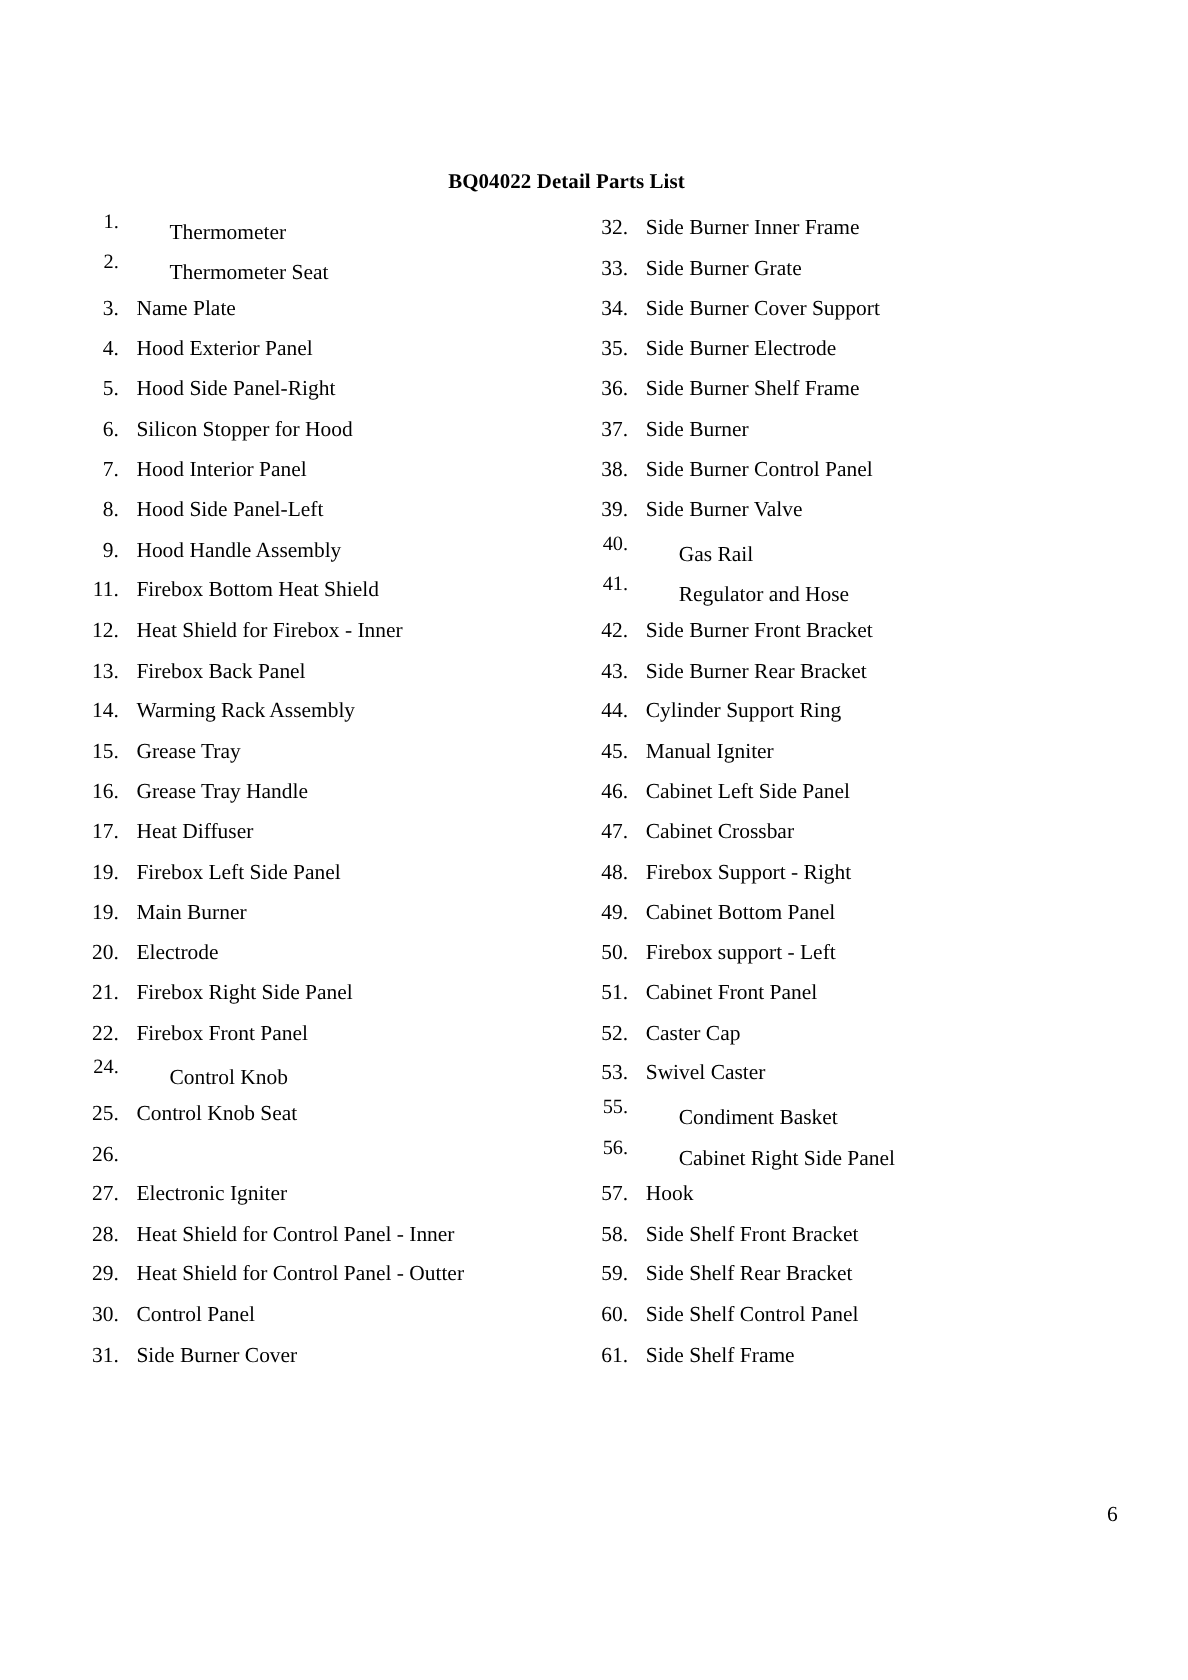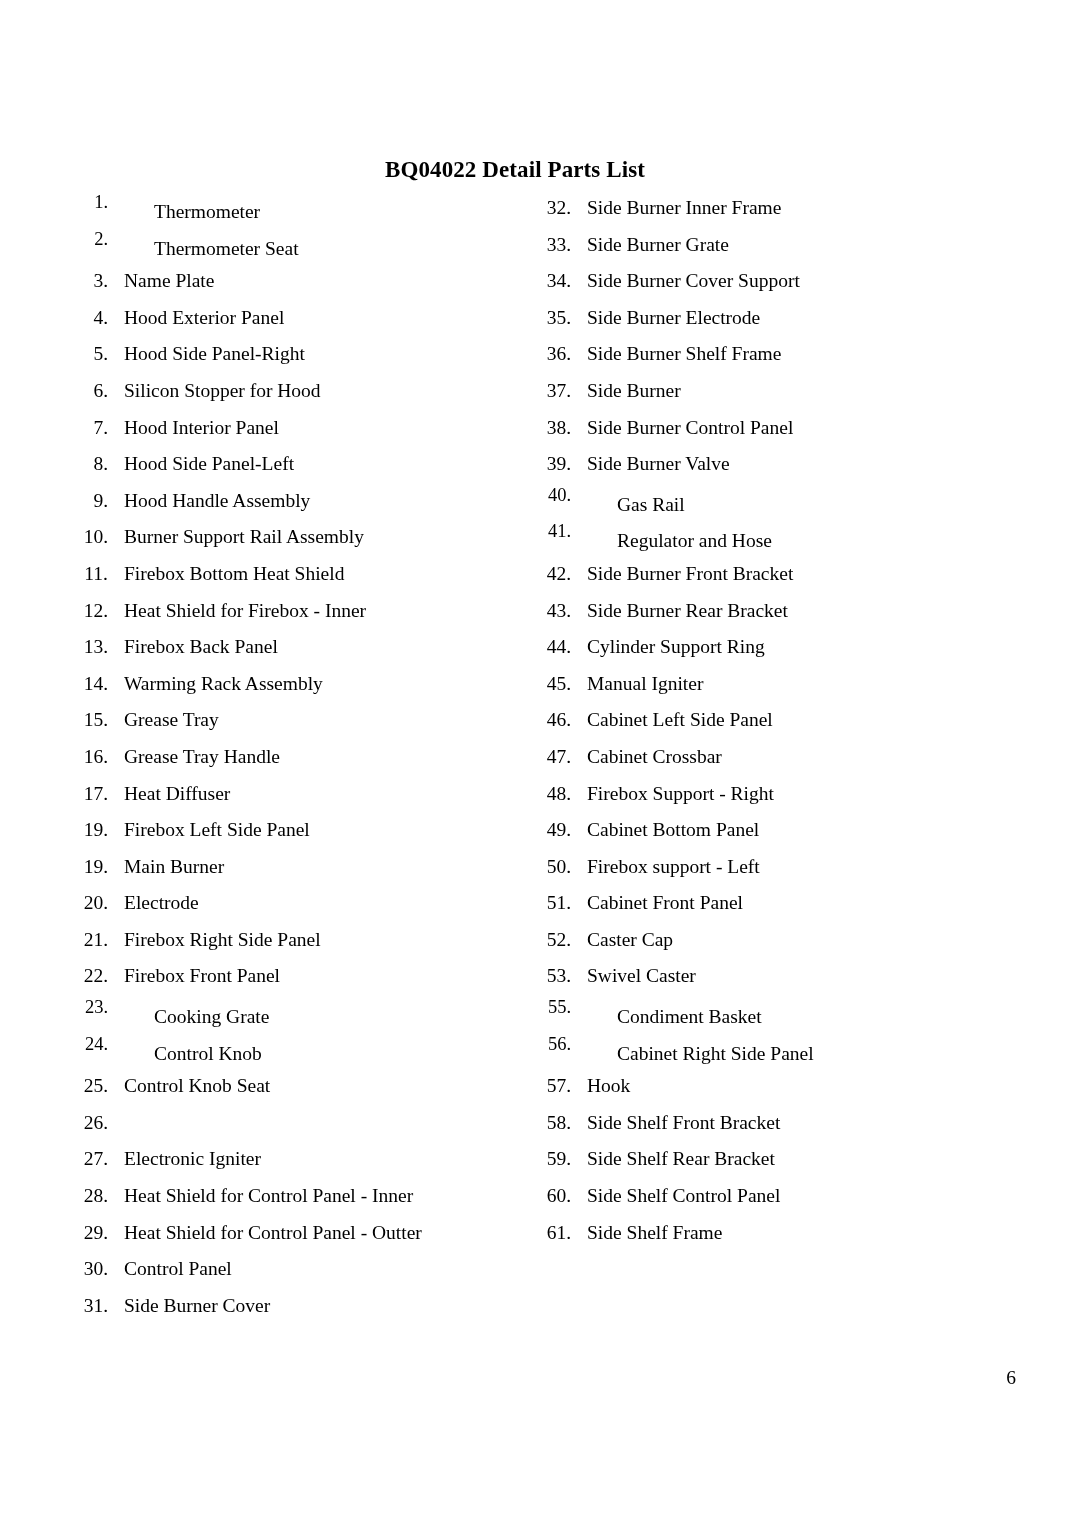--- a/index.html
+++ b/index.html
@@ -22,21 +22,21 @@
     inset: 0;
     background: #ffffff;
   }
 
   .doc-title {
     position: absolute;
     top: 143px;
     left: 0;
     width: 1030px;
     text-align: center;
-    font-size: 23px;
+    font-size: 19px;
     font-weight: bold;
     letter-spacing: 0.1px;
     line-height: 1.0;
     white-space: nowrap;
   }
 
   .columns {
     position: absolute;
     top: 190px;
     left: 0;
@@ -134,24 +134,20 @@
         </div>
         <div class="parts-row">
           <span class="num">8.</span>
           <span class="label">Hood Side Panel-Left</span>
         </div>
         <div class="parts-row">
           <span class="num">9.</span>
           <span class="label">Hood Handle Assembly</span>
         </div>
         <div class="parts-row">
-          <span class="num">10.</span>
-          <span class="label">Burner Support Rail Assembly</span>
-        </div>
-        <div class="parts-row">
           <span class="num">11.</span>
           <span class="label">Firebox Bottom Heat Shield</span>
         </div>
         <div class="parts-row">
           <span class="num">12.</span>
           <span class="label">Heat Shield for Firebox - Inner</span>
         </div>
         <div class="parts-row">
           <span class="num">13.</span>
           <span class="label">Firebox Back Panel</span>
@@ -186,24 +182,20 @@
         </div>
         <div class="parts-row">
           <span class="num">21.</span>
           <span class="label">Firebox Right Side Panel</span>
         </div>
         <div class="parts-row">
           <span class="num">22.</span>
           <span class="label">Firebox Front Panel</span>
         </div>
         <div class="parts-row shifted">
-          <span class="num">23.</span>
-          <span class="label">Cooking Grate</span>
-        </div>
-        <div class="parts-row shifted">
           <span class="num">24.</span>
           <span class="label">Control Knob</span>
         </div>
         <div class="parts-row">
           <span class="num">25.</span>
           <span class="label">Control Knob Seat</span>
         </div>
         <div class="parts-row">
           <span class="num">26.</span>
         </div>

